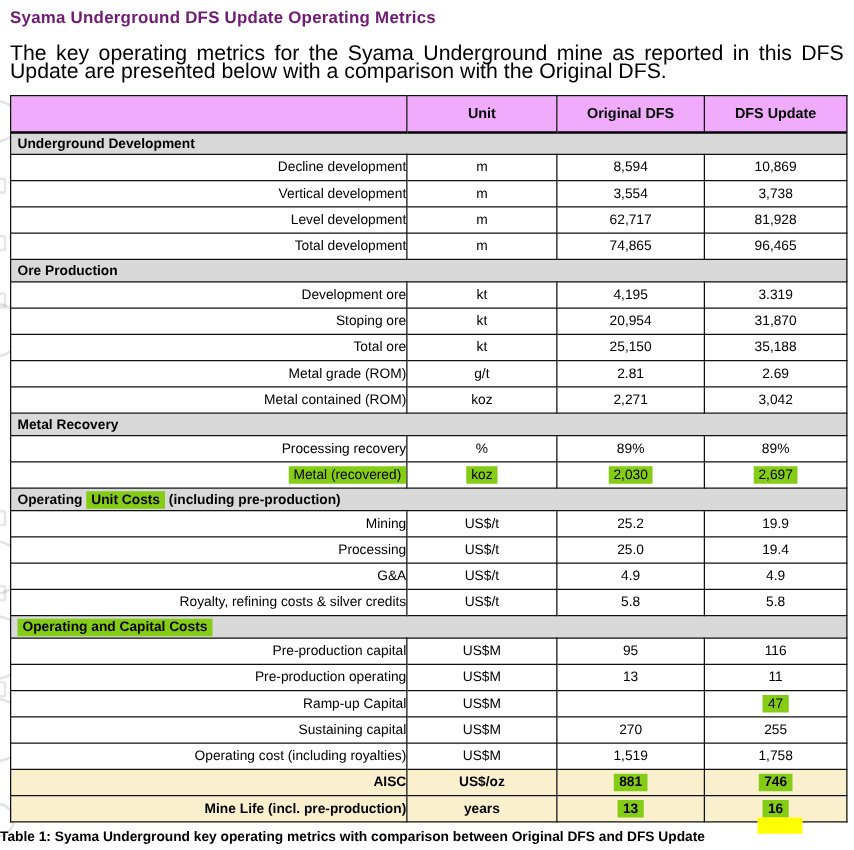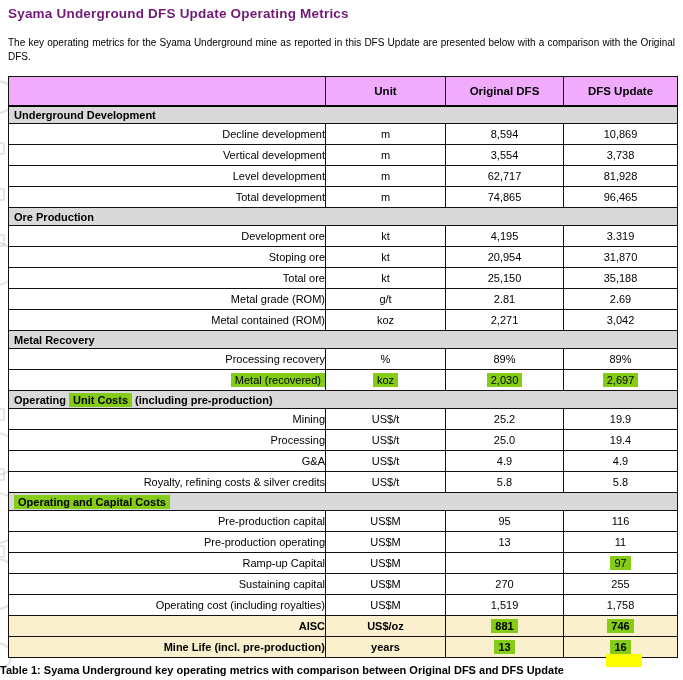--- a/index.html
+++ b/index.html
@@ -19,21 +19,21 @@
 
   .doc-title {
     margin: 6px 0 0 8px;
     font-size: 13.5px;
     font-weight: bold;
     color: #701a75;
     letter-spacing: 0.2px;
   }
   .intro {
     margin: 15px 8px 0 8px;
-    font-size: 10px;
+    font-size: 17px;
     line-height: 14px;
     text-align: justify;
   }
 
   table.metrics {
     margin: 12px 0 0 8px;
     border-collapse: collapse;
     table-layout: fixed;
     width: 669px;
     font-size: 11px;
@@ -230,21 +230,21 @@
         <tr class="data">
           <td class="c-label">Pre-production operating</td>
           <td class="c-val">US$M</td>
           <td class="c-val">13</td>
           <td class="c-val">11</td>
         </tr>
         <tr class="data">
           <td class="c-label">Ramp-up Capital</td>
           <td class="c-val">US$M</td>
           <td class="c-val"></td>
-          <td class="c-val"><span class="hl">97</span></td>
+          <td class="c-val"><span class="hl">47</span></td>
         </tr>
         <tr class="data">
           <td class="c-label">Sustaining capital</td>
           <td class="c-val">US$M</td>
           <td class="c-val">270</td>
           <td class="c-val">255</td>
         </tr>
         <tr class="data">
           <td class="c-label">Operating cost (including royalties)</td>
           <td class="c-val">US$M</td>

